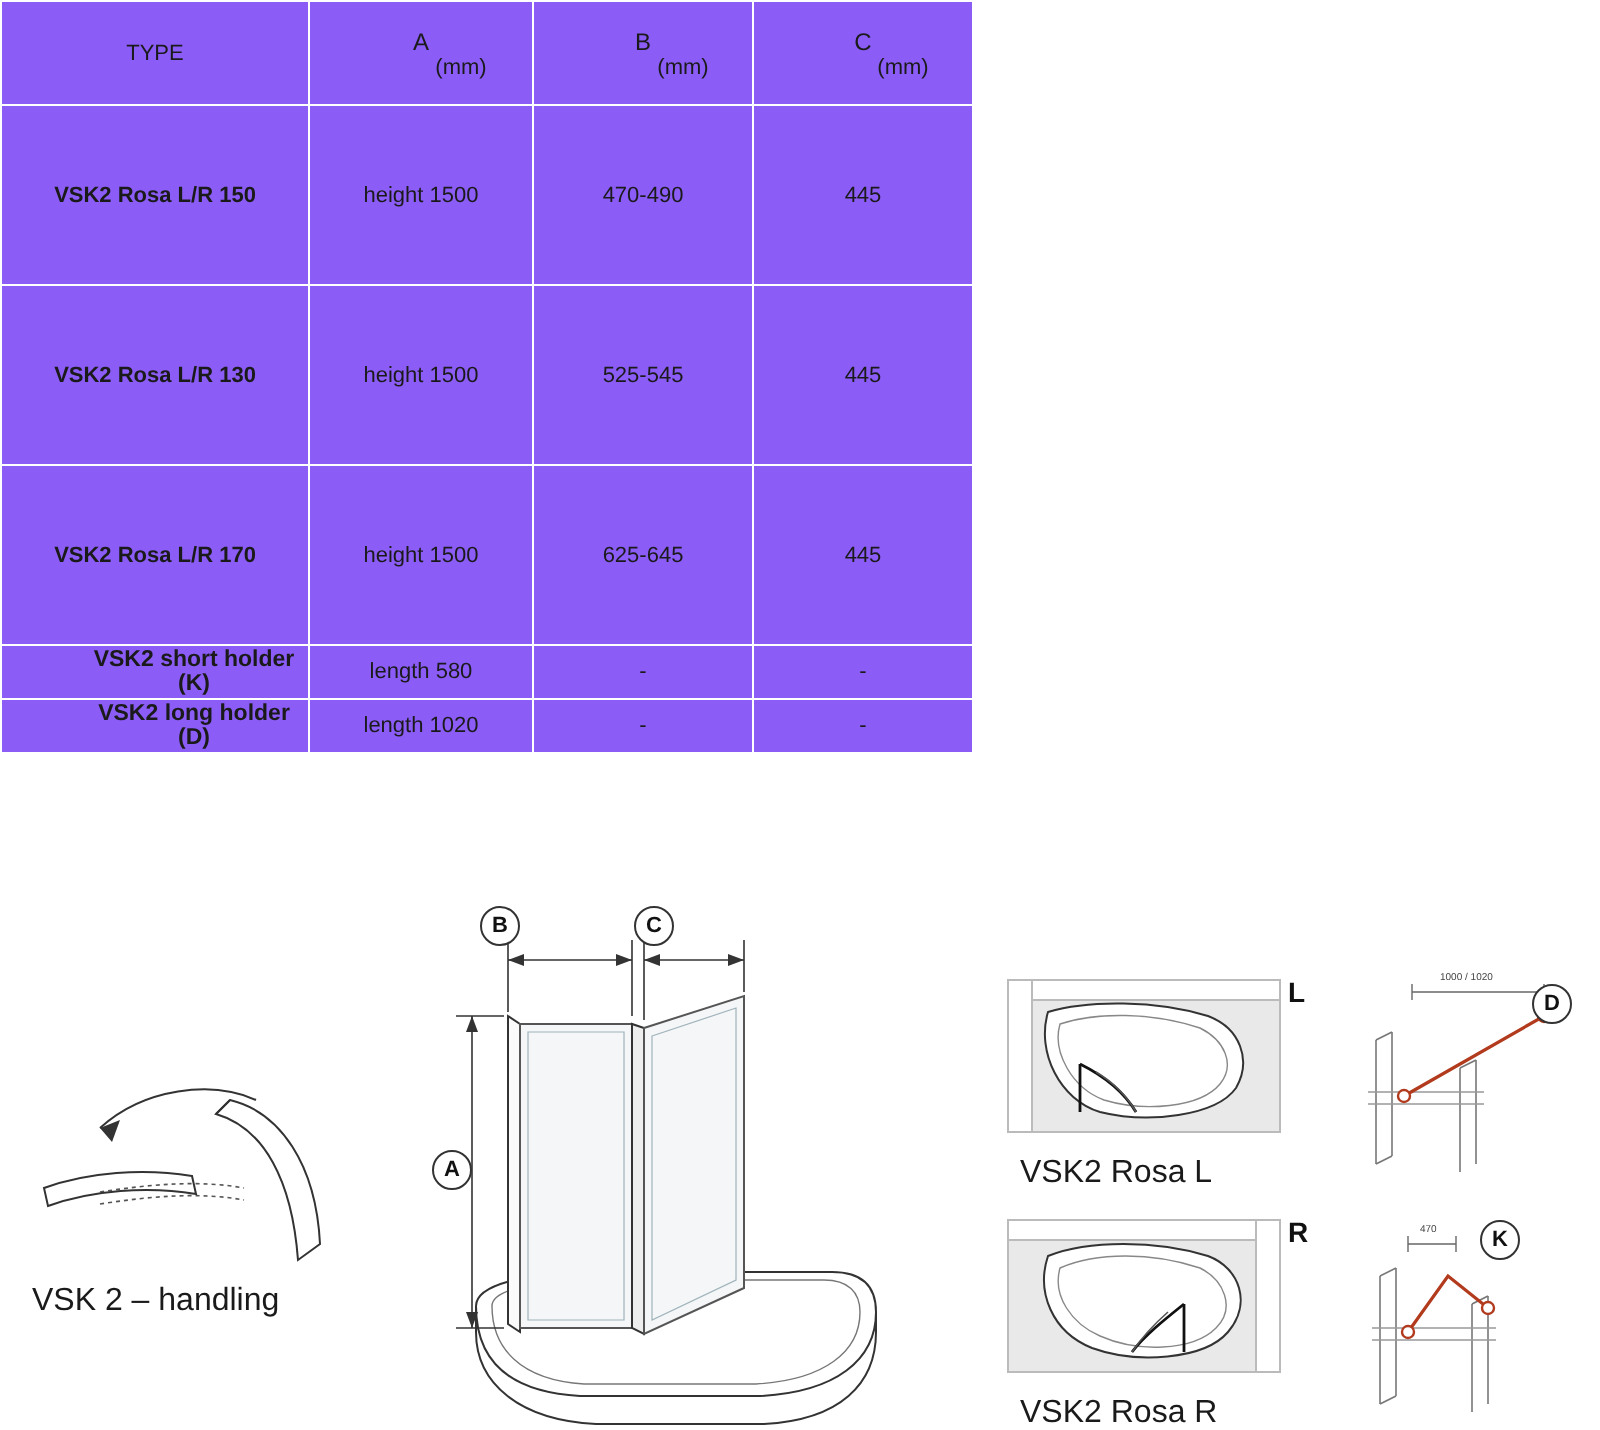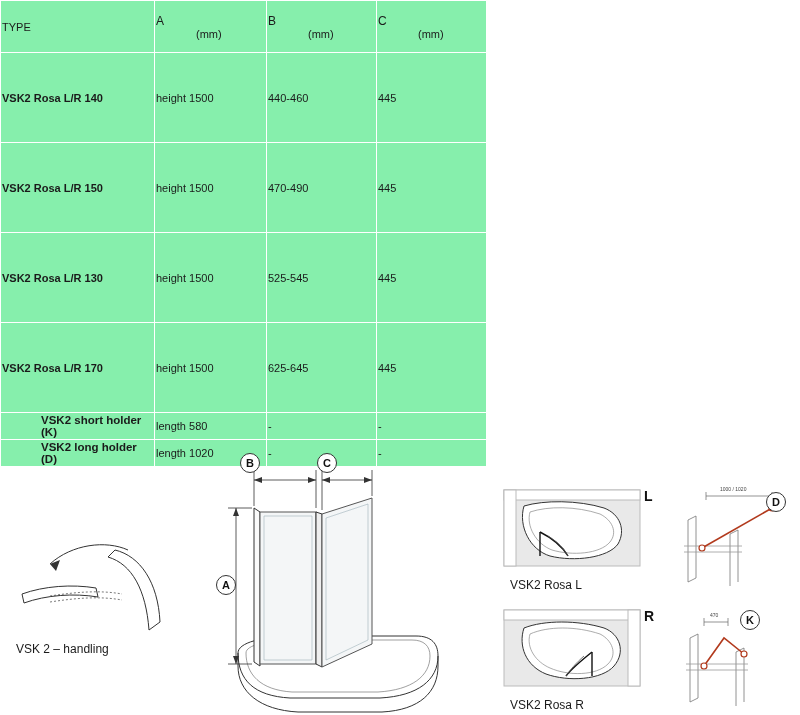--- a/index.html
+++ b/index.html
@@ -20,22 +20,22 @@
   
   table.spec {
     position: absolute;
     left: 0; top: 0;
     width: 486px;
     border-collapse: collapse;
     table-layout: fixed;
   }
   table.spec th, table.spec td {
     border: 1px solid #ffffff;
-    background: #86efac;
-    text-align: left;
+    background: #8b5cf6;
+    text-align: center;
     vertical-align: middle;
     font-size: 11px;
     color: #1a1a1a;
   }
   table.spec thead th {
     height: 52px;
     font-weight: normal;
     font-size: 12px;
   }
   table.spec thead th.type-head { font-size: 11px; }
@@ -58,21 +58,21 @@
   td.valcell { font-size: 10px; }
 
   
   .figures {
     position: absolute;
     left: 0; top: 448px;
     width: 800px; height: 267px;
   }
   .fig { position: absolute; }
   .cap {
-    font-size: 12px;
+    font-size: 16px;
     color: #1a1a1a;
     font-family: "Liberation Sans", sans-serif;
   }
   .circle-label {
     position: absolute;
     width: 20px; height: 20px;
     border: 1px solid #333;
     border-radius: 50%;
     background: #fff;
     font-size: 11px;
@@ -118,26 +118,20 @@
           <span class="unit">(mm)</span>
         </th>
         <th>
           <span>C</span>
           <span class="unit">(mm)</span>
         </th>
       </tr>
     </thead>
     <tbody>
       <tr class="tall">
-        <td class="model">VSK2 Rosa L/R 140</td>
-        <td class="small">height 1500</td>
-        <td class="valcell">440-460</td>
-        <td class="valcell">445</td>
-      </tr>
-      <tr class="tall">
         <td class="model">VSK2 Rosa L/R 150</td>
         <td class="small">height 1500</td>
         <td class="valcell">470-490</td>
         <td class="valcell">445</td>
       </tr>
       <tr class="tall">
         <td class="model">VSK2 Rosa L/R 130</td>
         <td class="small">height 1500</td>
         <td class="valcell">525-545</td>
         <td class="valcell">445</td>

